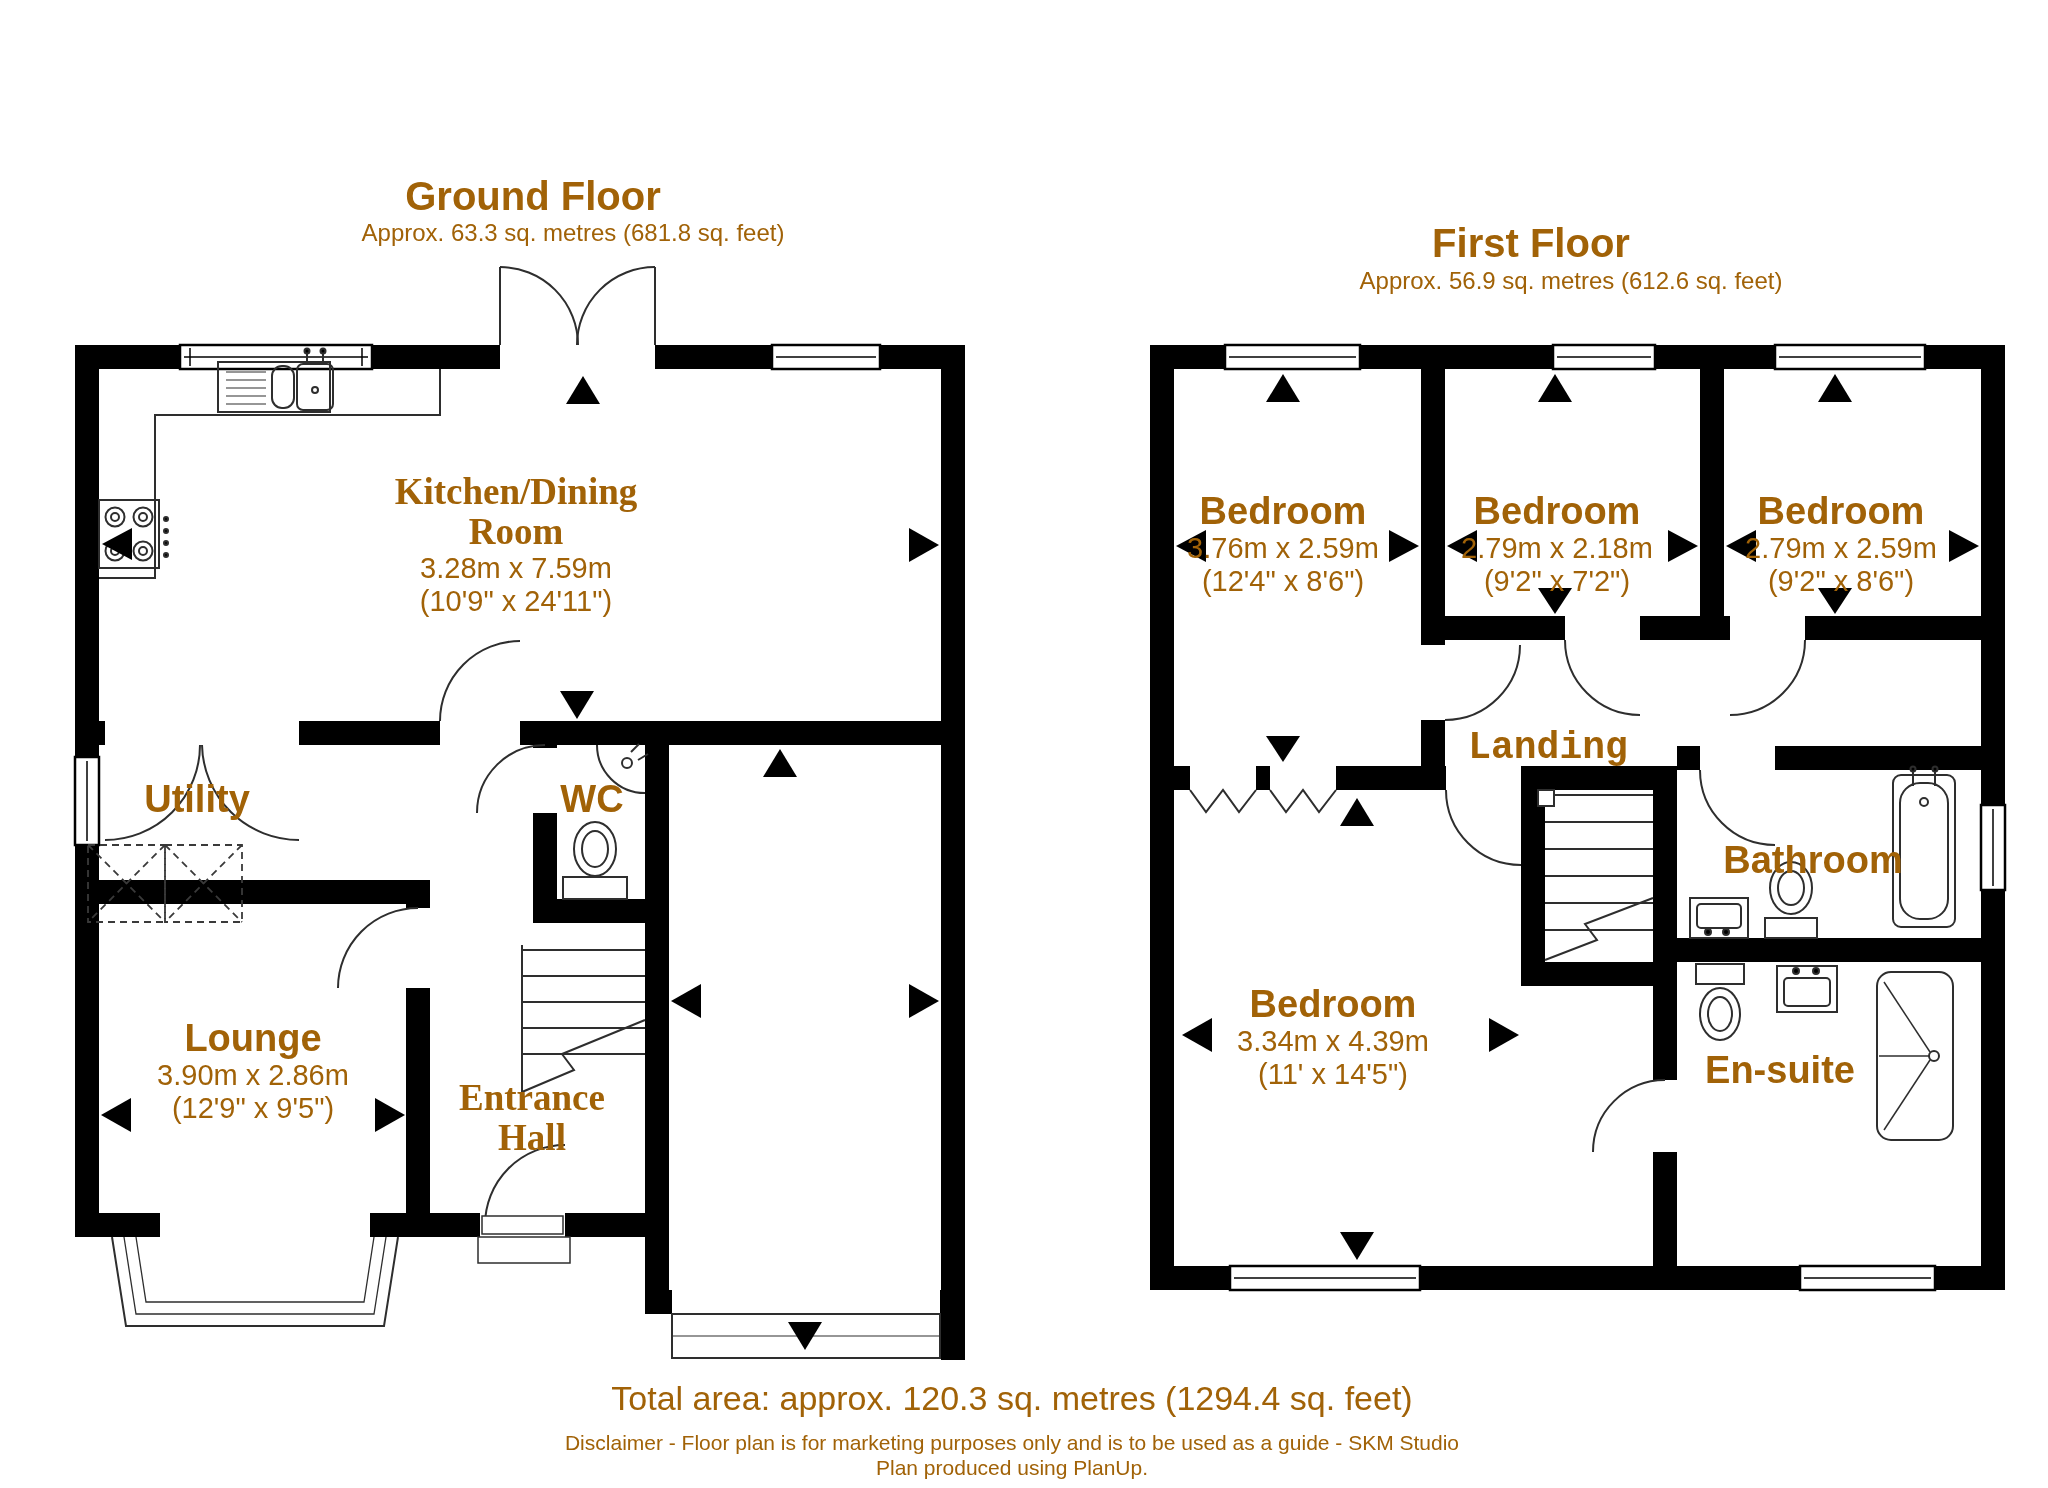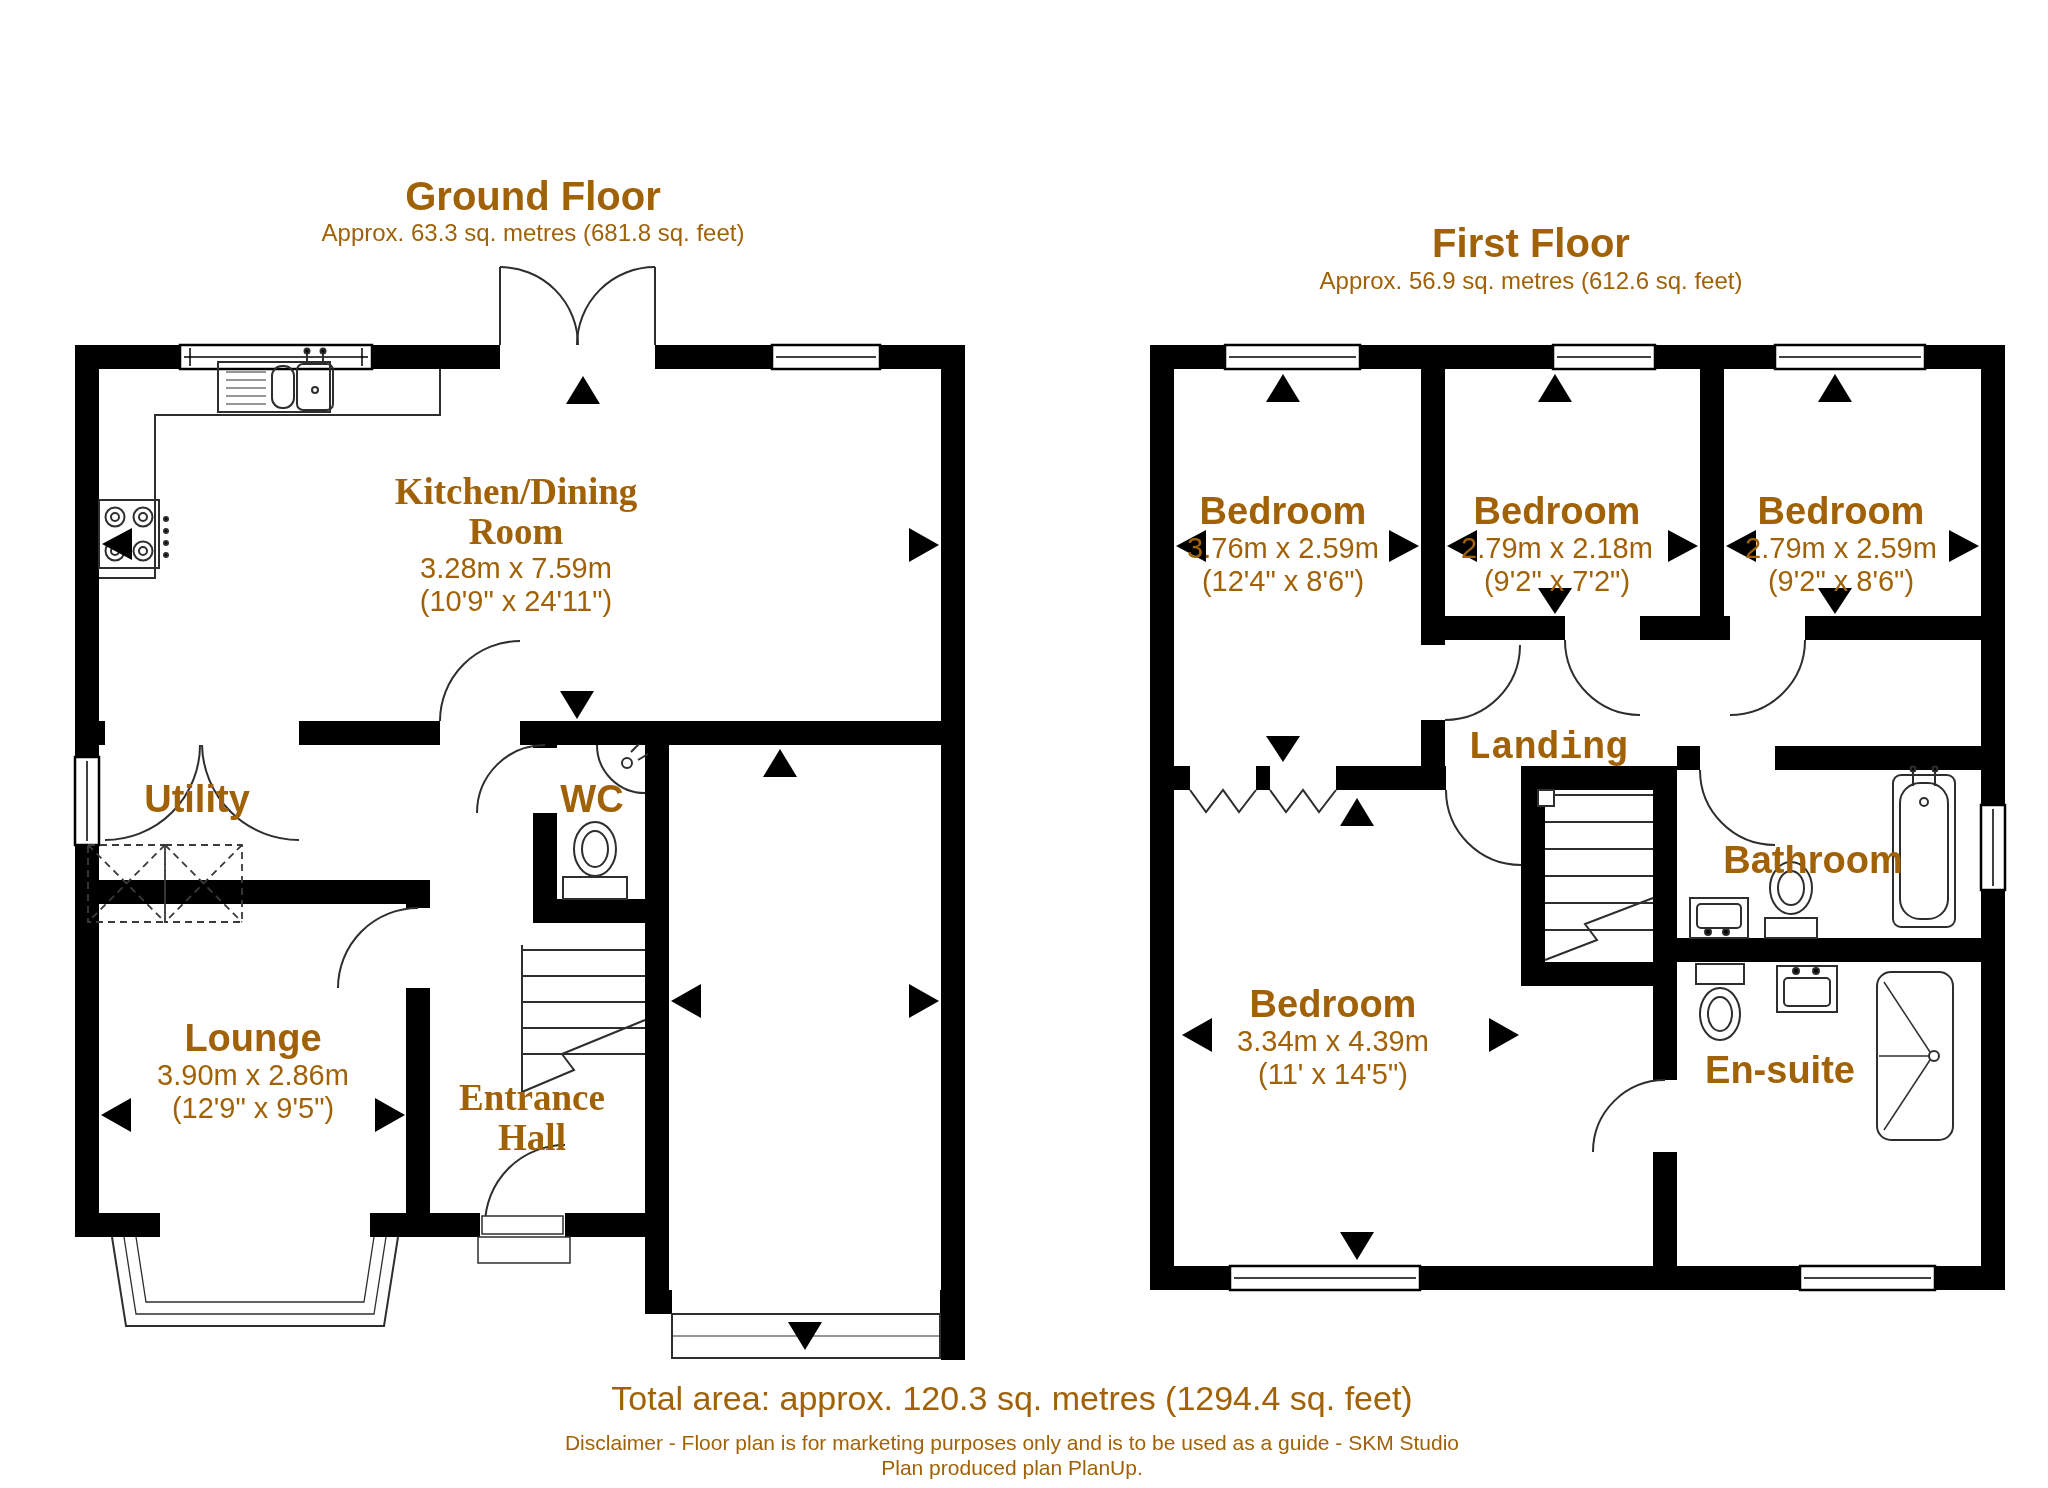--- a/index.html
+++ b/index.html
@@ -3,21 +3,21 @@
 <meta charset="utf-8">
 <style>
   html,body{margin:0;padding:0;background:#ffffff;}
   .fp{position:relative;width:2048px;height:1488px;background:#ffffff;overflow:hidden;
       font-family:"Liberation Sans", sans-serif;color:#000;}
   .fp svg{position:absolute;left:0;top:0;width:2048px;height:1488px;}
   .lbl{position:absolute;transform:translate(-50%,-50%);text-align:center;color:#a16207;}
   .rname{font-weight:700;font-size:38px;line-height:1.08;}
   .rdims{font-size:29px;line-height:1.14;white-space:nowrap;}
   .floor-title{font-weight:700;font-size:40px;white-space:nowrap;}
-  .floor-sub{font-size:24px;white-space:nowrap;}
+  .floor-sub{font-size:24px;white-space:nowrap;margin-left:40px;}
   .total{font-size:34px;white-space:nowrap;}
   .small{font-size:21px;white-space:nowrap;}
   .wrap .rname{font-size:37px;font-family:Liberation Serif, serif;}
 </style>
 </head>
 <body>
 
 <div class="fp">
 
 <svg viewBox="0 0 2048 1488">
@@ -370,15 +370,15 @@
   <div class="rdims">3.34m x 4.39m</div>
   <div class="rdims">(11' x 14'5")</div>
 </div>
 
 <div class="lbl" style="left:1780px;top:1071px;">
   <div class="rname">En-suite</div>
 </div>
 
 <div class="lbl total" style="left:1012px;top:1398px;">Total area: approx. 120.3 sq. metres (1294.4 sq. feet)</div>
 <div class="lbl small" style="left:1012px;top:1443px;">Disclaimer - Floor plan is for marketing purposes only and is to be used as a guide - SKM Studio</div>
-<div class="lbl small" style="left:1012px;top:1468px;">Plan produced plan PlanUp.</div>
+<div class="lbl small" style="left:1012px;top:1468px;">Plan produced using PlanUp.</div>
 
 </div>
 
 </body></html>

